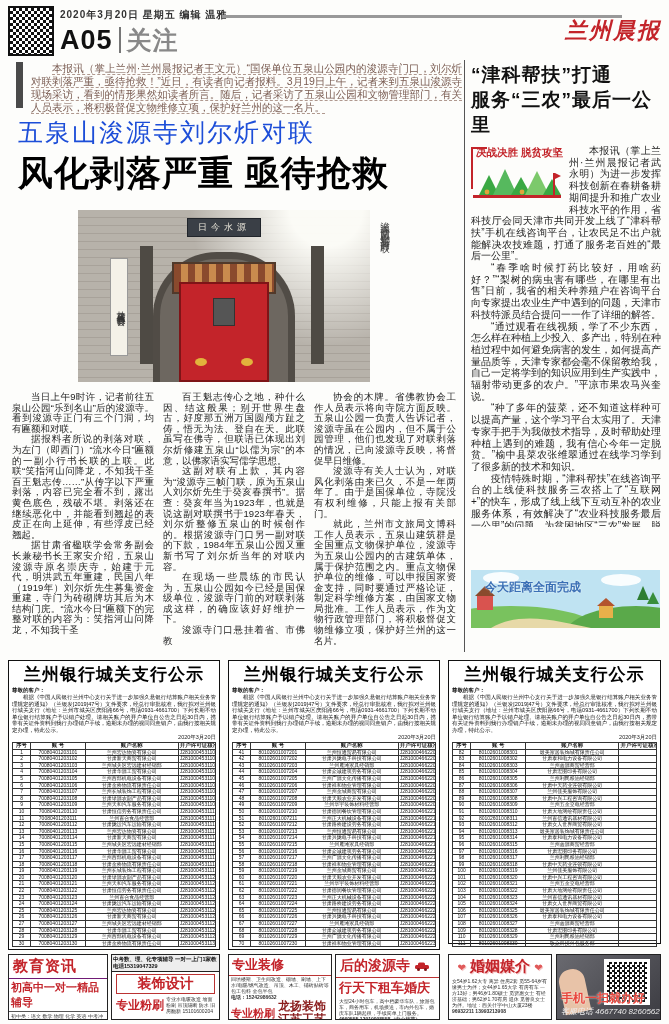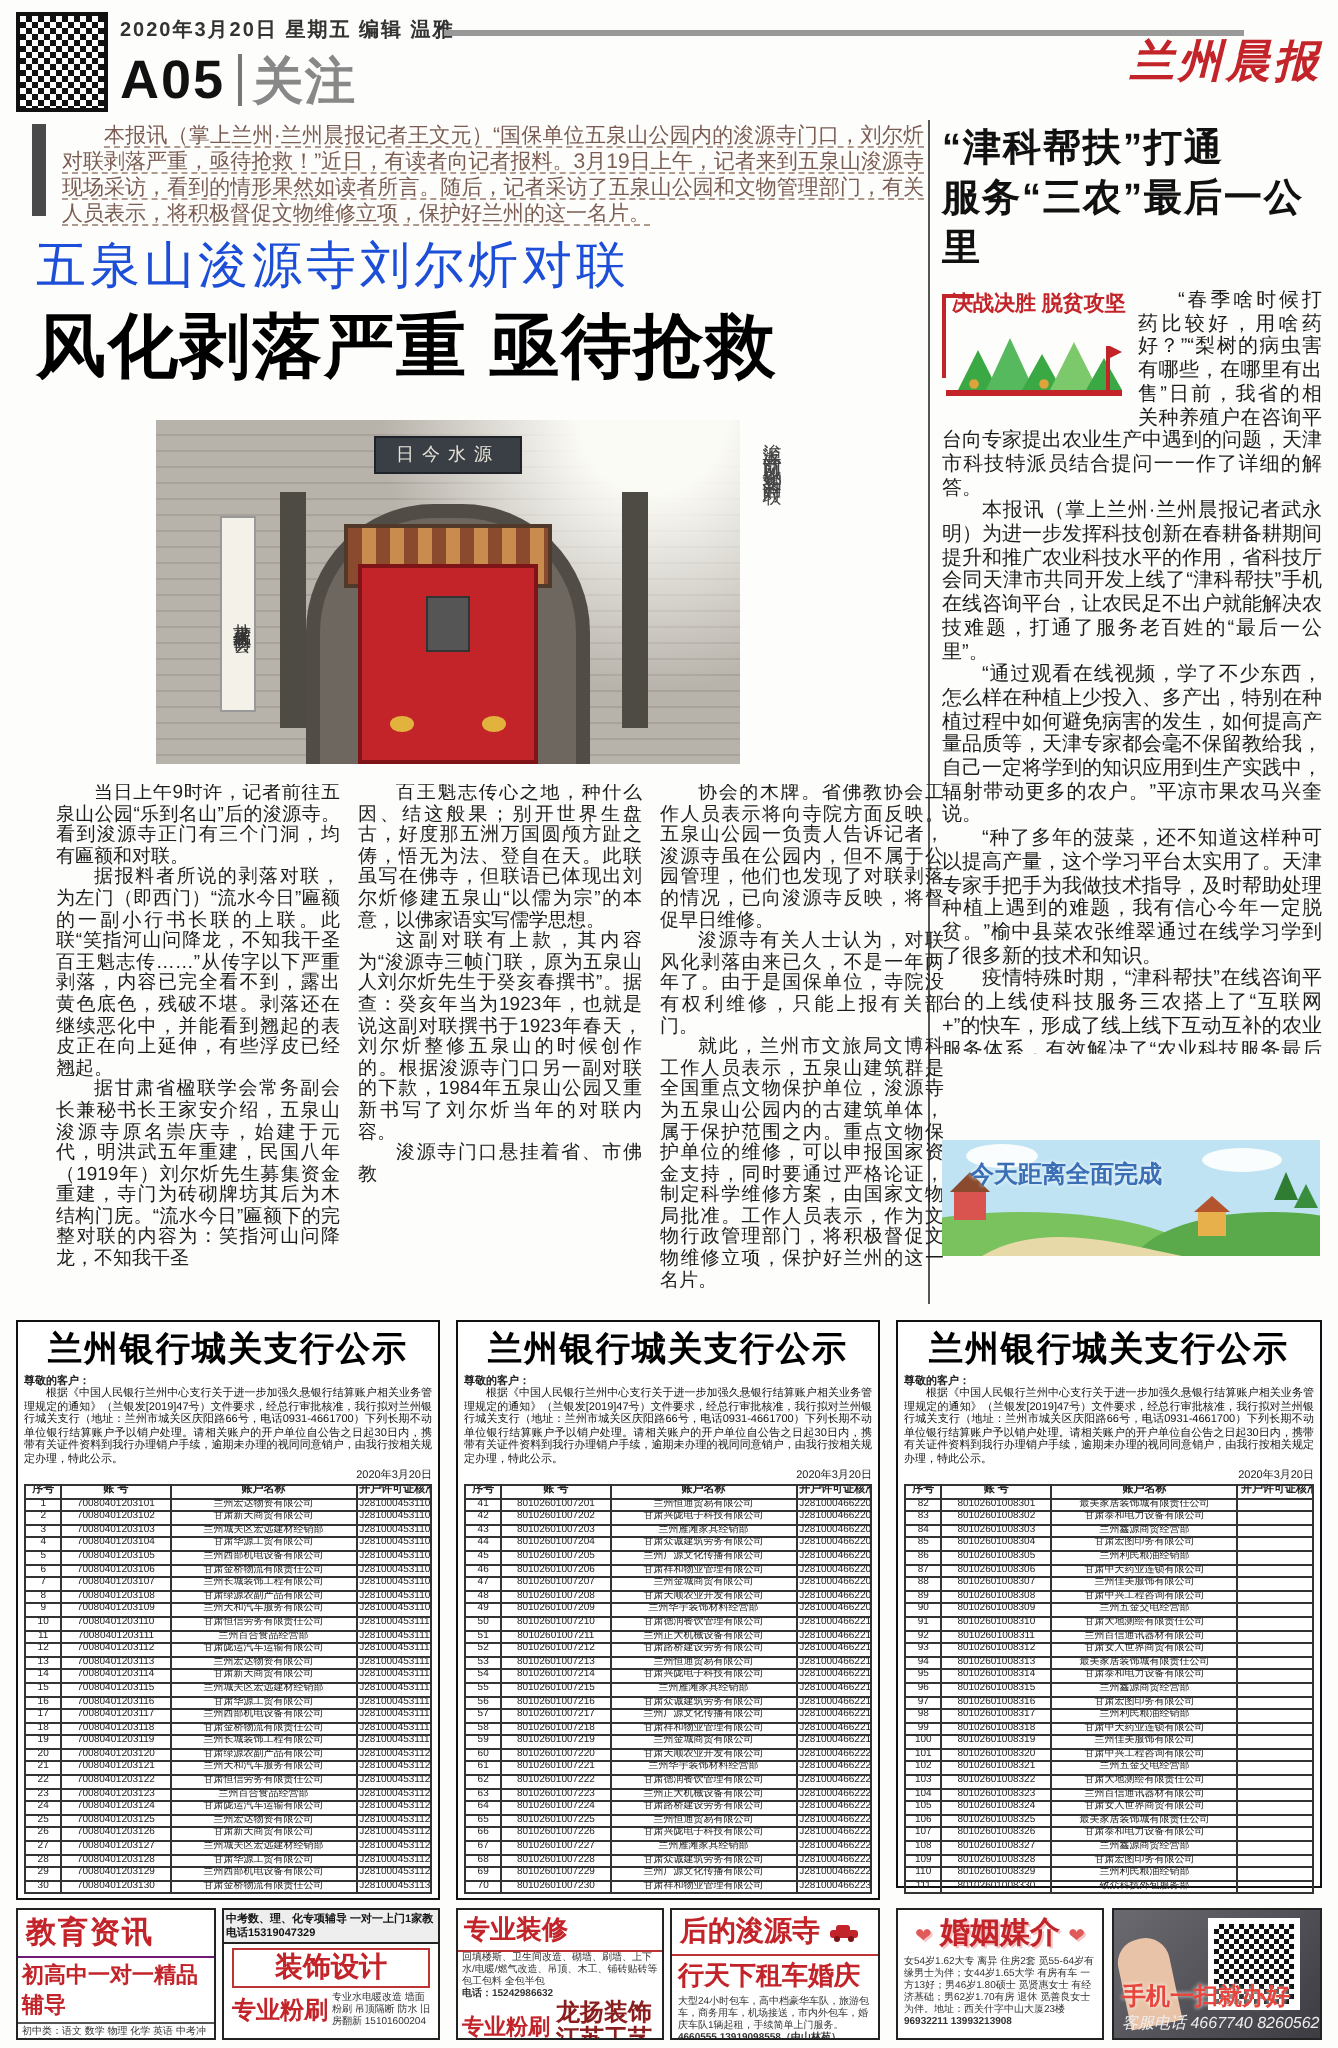--- a/index.html
+++ b/index.html
@@ -48,21 +48,21 @@
   .vsign{position:absolute;left:32px;top:48px;width:16px;height:96px;background:#f4f1e8;border:1px solid #999;
          writing-mode:vertical-rl;font-size:9px;color:#333;text-align:center;letter-spacing:1px;}
   .vbanner{position:absolute;top:36px;width:13px;height:118px;background:#4e4a44;
            writing-mode:vertical-rl;color:#d8d2c4;font-size:6px;text-align:center;overflow:hidden;}
   .vb-l{left:62px;} .vb-r{right:46px;}
   .transom{position:absolute;left:50%;top:52px;transform:translateX(-50%);width:100px;height:28px;
            background:repeating-linear-gradient(90deg,#8a4a2d 0 7px,#c98b4e 7px 14px);border:2px solid #51392a;}
   .caption-v{left:378px;top:214px;height:168px;writing-mode:vertical-rl;
              font-size:9.5px;color:#444;letter-spacing:2px;}
 
-  .colwrap{left:28px;top:392px;width:446px;height:262px;display:flex;gap:9px;overflow:hidden;}
+  .colwrap{left:12px;top:392px;width:446px;height:262px;display:flex;gap:9px;overflow:hidden;}
   .col{width:142px;flex:none;font-size:9.5px;line-height:10.6px;text-align:justify;color:#1d1d1d;overflow:hidden;}
   .col p{margin:0;text-indent:2em;}
 
   
   .rc{left:471px;top:62px;width:190px;}
   .rc-title{font-size:19px;font-weight:bold;color:#111;line-height:25px;letter-spacing:1px;}
   .rc-body{margin-top:8px;font-size:10px;line-height:11.7px;text-align:justify;color:#1d1d1d;
            height:382px;overflow:hidden;}
   .rc-body p{margin:0;text-indent:2em;}
   .badge{float:left;width:92px;height:56px;margin:2px 6px 2px 0;position:relative;}
@@ -153,20 +153,21 @@
 
 <div class="abs colwrap">
   <div class="col">
       <p>当日上午9时许，记者前往五泉山公园“乐到名山”后的浚源寺。看到浚源寺正门有三个门洞，均有匾额和对联。</p>
       <p>据报料者所说的剥落对联，为左门（即西门）“流水今日”匾额的一副小行书长联的上联。此联“笑指河山问降龙，不知我干圣百王魁志传……”从传字以下严重剥落，内容已完全看不到，露出黄色底色，残破不堪。剥落还在继续恶化中，并能看到翘起的表皮正在向上延伸，有些浮皮已经翘起。</p>
       <p>据甘肃省楹联学会常务副会长兼秘书长王家安介绍，五泉山浚源寺原名崇庆寺，始建于元代，明洪武五年重建，民国八年（1919年）刘尔炘先生募集资金重建，寺门为砖砌牌坊其后为木结构门庑。“流水今日”匾额下的完整对联的内容为：笑指河山问降龙，不知我干圣</p>
     </div>
   <div class="col">
       <p>百王魁志传心之地，种什么因、结这般果；别开世界生盘古，好度那五洲万国圆颅方趾之俦，悟无为法、登自在天。此联虽写在佛寺，但联语已体现出刘尔炘修建五泉山“以儒为宗”的本意，以佛家语实写儒学思想。</p>
       <p>这副对联有上款，其内容为“浚源寺三帧门联，原为五泉山人刘尔炘先生于癸亥春撰书”。据查：癸亥年当为1923年，也就是说这副对联撰书于1923年春天，刘尔炘整修五泉山的时候创作的。根据浚源寺门口另一副对联的下款，1984年五泉山公园又重新书写了刘尔炘当年的对联内容。</p>
+      <p>在现场一些晨练的市民认为，五泉山公园如今已经是国保级单位，浚源寺门前的对联剥落成这样，的确应该好好维护一下。</p>
       <p>浚源寺门口悬挂着省、市佛教</p>
     </div>
   <div class="col">
       <p>协会的木牌。省佛教协会工作人员表示将向寺院方面反映。五泉山公园一负责人告诉记者，浚源寺虽在公园内，但不属于公园管理，他们也发现了对联剥落的情况，已向浚源寺反映，将督促早日维修。</p>
       <p>浚源寺有关人士认为，对联风化剥落由来已久，不是一年两年了。由于是国保单位，寺院没有权利维修，只能上报有关部门。</p>
       <p>就此，兰州市文旅局文博科工作人员表示，五泉山建筑群是全国重点文物保护单位，浚源寺为五泉山公园内的古建筑单体，属于保护范围之内。重点文物保护单位的维修，可以申报国家资金支持，同时要通过严格论证，制定科学维修方案，由国家文物局批准。工作人员表示，作为文物行政管理部门，将积极督促文物维修立项，保护好兰州的这一名片。</p>
     </div>
 </div>
 
 <div class="abs rc">
@@ -185,22 +186,22 @@
         <polygon points="38,34 48,16 58,34" fill="#3aa843"></polygon>
         <polygon points="52,34 64,10 76,34" fill="#7cc96b"></polygon>
         <polygon points="70,34 79,18 88,34" fill="#3aa843"></polygon>
         <circle cx="14" cy="31" r="2.4" fill="#e0a33c"></circle>
         <circle cx="49" cy="31" r="2.4" fill="#e0a33c"></circle>
         <rect x="80" y="12" width="2" height="22" fill="#c3242a"></rect>
         <polygon points="82,12 88,15 82,18" fill="#c3242a"></polygon>
       </svg>
     </div>
     <div>
+        <p>本报讯（掌上兰州·兰州晨报记者武永明）为进一步发挥科技创新在春耕备耕期间提升和推广农业科技水平的作用，省科技厅会同天津市共同开发上线了“津科帮扶”手机在线咨询平台，让农民足不出户就能解决农技难题，打通了服务老百姓的“最后一公里”。</p>
         <p>“春季啥时候打药比较好，用啥药好？”“梨树的病虫害有哪些，在哪里有出售”日前，我省的相关种养殖户在咨询平台向专家提出农业生产中遇到的问题，天津市科技特派员结合提问一一作了详细的解答。</p>
-        <p>本报讯（掌上兰州·兰州晨报记者武永明）为进一步发挥科技创新在春耕备耕期间提升和推广农业科技水平的作用，省科技厅会同天津市共同开发上线了“津科帮扶”手机在线咨询平台，让农民足不出户就能解决农技难题，打通了服务老百姓的“最后一公里”。</p>
         <p>“通过观看在线视频，学了不少东西，怎么样在种植上少投入、多产出，特别在种植过程中如何避免病害的发生，如何提高产量品质等，天津专家都会毫不保留教给我，自己一定将学到的知识应用到生产实践中，辐射带动更多的农户。”平凉市果农马兴奎说。</p>
         <p>“种了多年的菠菜，还不知道这样种可以提高产量，这个学习平台太实用了。天津专家手把手为我做技术指导，及时帮助处理种植上遇到的难题，我有信心今年一定脱贫。”榆中县菜农张维翠通过在线学习学到了很多新的技术和知识。</p>
         <p>疫情特殊时期，“津科帮扶”在线咨询平台的上线使科技服务三农搭上了“互联网+”的快车，形成了线上线下互动互补的农业服务体系，有效解决了“农业科技服务最后一公里”的问题，为贫困地区“三农”发展、脱贫攻坚和乡村振兴提供了持续有效的科技支撑。</p>
       </div>
   </div>
 </div>
 
 <div class="countdown">
   <svg width="189" height="58" viewBox="0 0 189 58">
     <rect width="189" height="58" fill="#bfe3f2"></rect>

